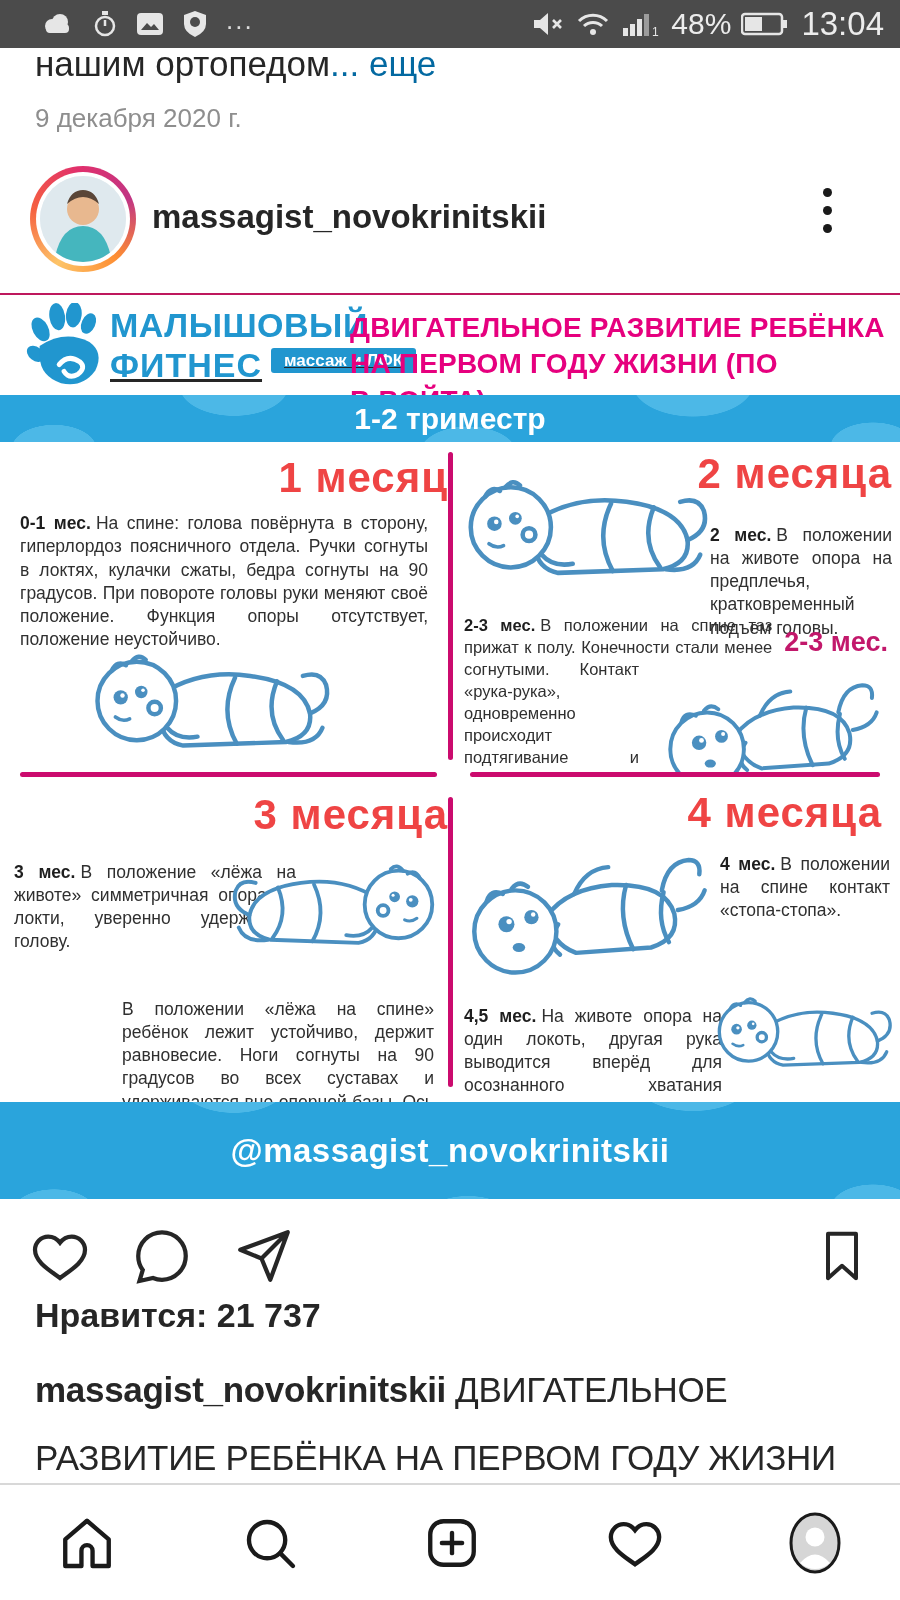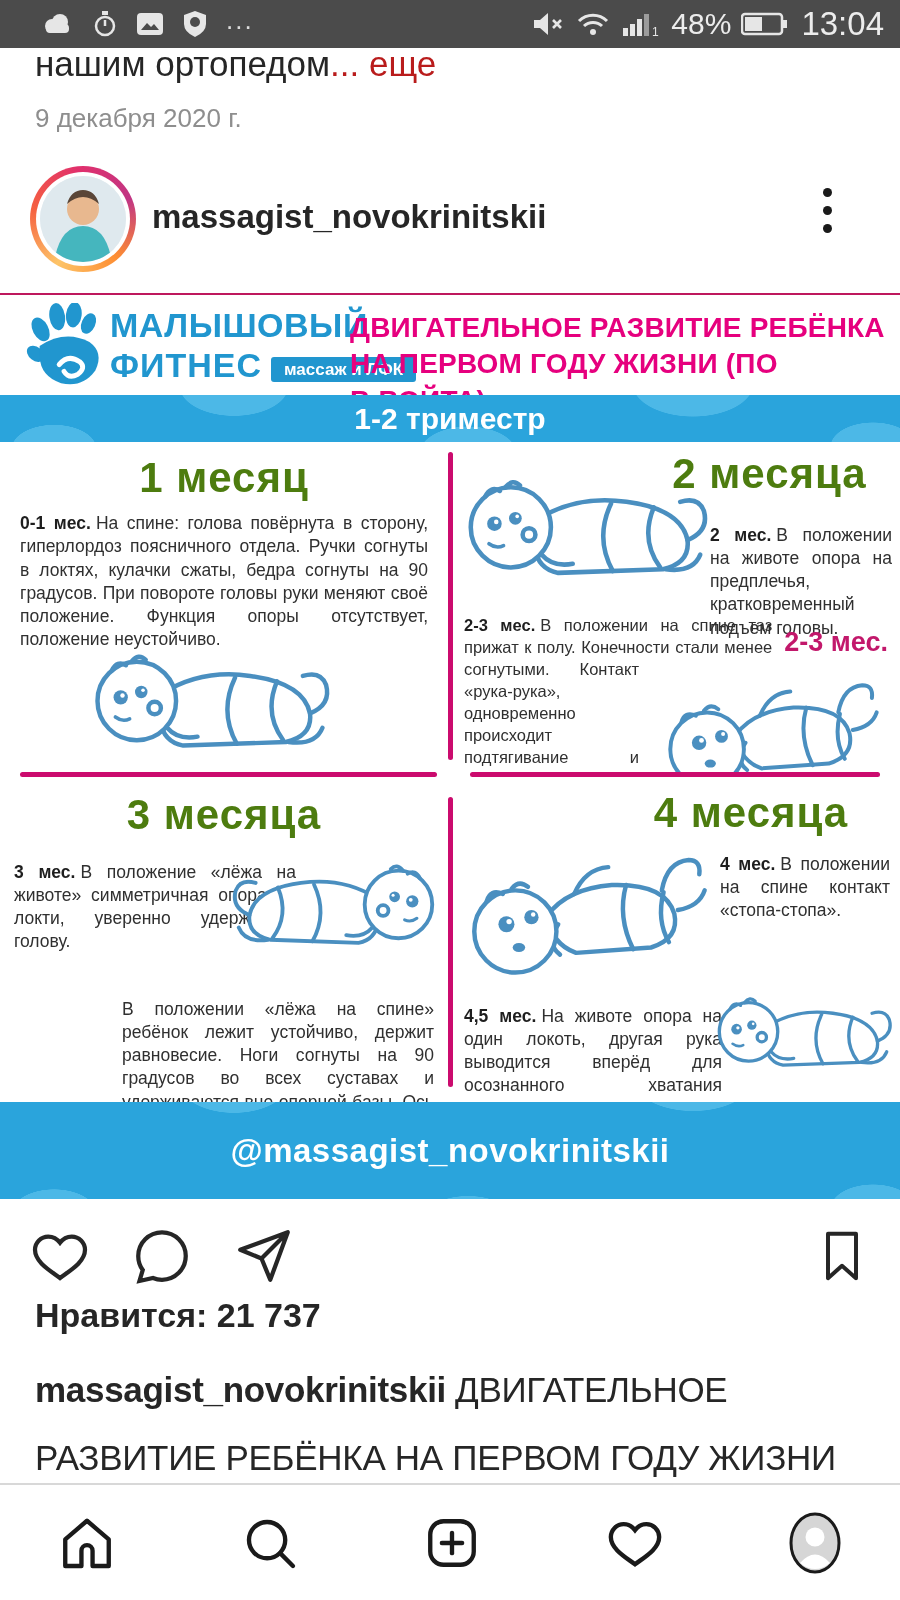--- a/index.html
+++ b/index.html
@@ -10,21 +10,21 @@
   .statusbar{position:absolute;top:0;left:0;width:900px;height:48px;background:#4b4b4b;
     display:flex;align-items:center;box-sizing:border-box;padding:0 16px;color:#ececec;}
   .sb-left{display:flex;align-items:center;gap:18px;margin-left:24px;}
   .sb-dots{font-size:26px;color:#ddd;letter-spacing:2px;margin-top:-8px;}
   .sb-right{margin-left:auto;display:flex;align-items:center;gap:10px;}
   .sb-pct{font-size:30px;text-align:right;}
   .sb-time{font-size:33px;margin-left:4px;}
 
   
   .prevcap{position:absolute;top:44px;left:35px;font-size:35px;color:#262626;white-space:nowrap;}
-  .prevcap .more{color:#b91c1c;}
+  .prevcap .more{color:#0369a1;}
   .postdate{position:absolute;top:103px;left:35px;font-size:26px;color:#8e8e8e;}
 
   
   .pheader{position:absolute;top:150px;left:0;width:900px;height:142px;background:#fff;}
   .avatar-ring{position:absolute;left:30px;top:16px;width:106px;height:106px;border-radius:50%;
     background:conic-gradient(from 210deg,#fdc468,#f56040,#e1306c,#c13584,#fd8d32,#fdc468);
     display:flex;align-items:center;justify-content:center;}
   .avatar-white{width:94px;height:94px;border-radius:50%;background:#fff;
     display:flex;align-items:center;justify-content:center;}
   .avatar-photo{width:86px;height:86px;border-radius:50%;overflow:hidden;background:#e8f0f4;}
@@ -32,21 +32,21 @@
   .menu-dots{position:absolute;right:68px;top:38px;display:flex;flex-direction:column;gap:9px;cursor:pointer;}
   .menu-dots i{width:9px;height:9px;border-radius:50%;background:#1a1a1a;}
 
   
   .info{position:absolute;top:293px;left:0;width:900px;height:904px;background:#fff;
     border-top:2px solid #be185d;box-sizing:border-box;}
   .info-head{position:absolute;top:0;left:0;width:900px;height:100px;}
   .hand-logo{position:absolute;left:26px;top:8px;}
   .logo-text{position:absolute;left:110px;top:13px;line-height:1;}
   .logo-l1{font-size:34px;font-weight:bold;color:#2196cf;letter-spacing:.5px;}
-  .logo-l2{display:flex;align-items:flex-end;gap:9px;margin-top:6px;}
+  .logo-l2{display:flex;align-items:flex-start;gap:9px;margin-top:6px;text-decoration:underline;}
   .logo-l2 .fit{font-size:34px;font-weight:bold;color:#2196cf;letter-spacing:1px;}
   .logo-badge{background:#2196cf;color:#fff;font-size:17px;font-weight:bold;
     padding:4px 13px;border-radius:3px;white-space:nowrap;}
   .info-title{position:absolute;left:350px;top:15px;width:545px;
     font-size:28px;font-weight:bold;color:#e6007e;line-height:1.3;letter-spacing:.2px;}
 
   .banner-blue{background-color:#2aa4dc;background-image:
     radial-gradient(70px 40px at 6% 115%,#4cb8e7 60%,transparent 61%),
     radial-gradient(90px 50px at 26% -20%,#4cb8e7 60%,transparent 61%),
     radial-gradient(80px 45px at 52% 125%,#4cb8e7 60%,transparent 61%),
@@ -65,21 +65,21 @@
   .dv2{left:448px;top:355px;width:5px;height:290px;}
   .dh1{left:20px;top:330px;width:417px;height:5px;}
   .dh2{left:470px;top:330px;width:410px;height:5px;}
 
   .q{position:absolute;overflow:hidden;}
   .q1{left:0;top:0;width:448px;height:330px;}
   .q2{left:452px;top:0;width:448px;height:330px;}
   .q3{left:0;top:335px;width:448px;height:325px;}
   .q4{left:452px;top:335px;width:448px;height:325px;}
 
-  .qtitle{font-size:42px;font-weight:bold;color:#4d7c0f;letter-spacing:1px;text-align:center;}
+  .qtitle{font-size:42px;font-weight:bold;color:#ef4444;letter-spacing:1px;text-align:right;}
   .qtext{font-size:17.5px;line-height:1.33;color:#303030;text-align:justify;}
   .lead{font-weight:bold;color:#1e1e1e;margin-right:5px;}
   .lead:empty{display:none;margin:0;}
 
   .q1 .qtitle{margin-top:12px;}
   .q1 .qtext{margin:10px 20px 0;}
   .q1 .babyA{position:absolute;left:55px;top:200px;width:310px;height:125px;}
 
   .q2 .baby1{position:absolute;left:6px;top:14px;width:255px;height:150px;}
   .q2 .qtitle{position:absolute;left:195px;top:8px;width:245px;}

